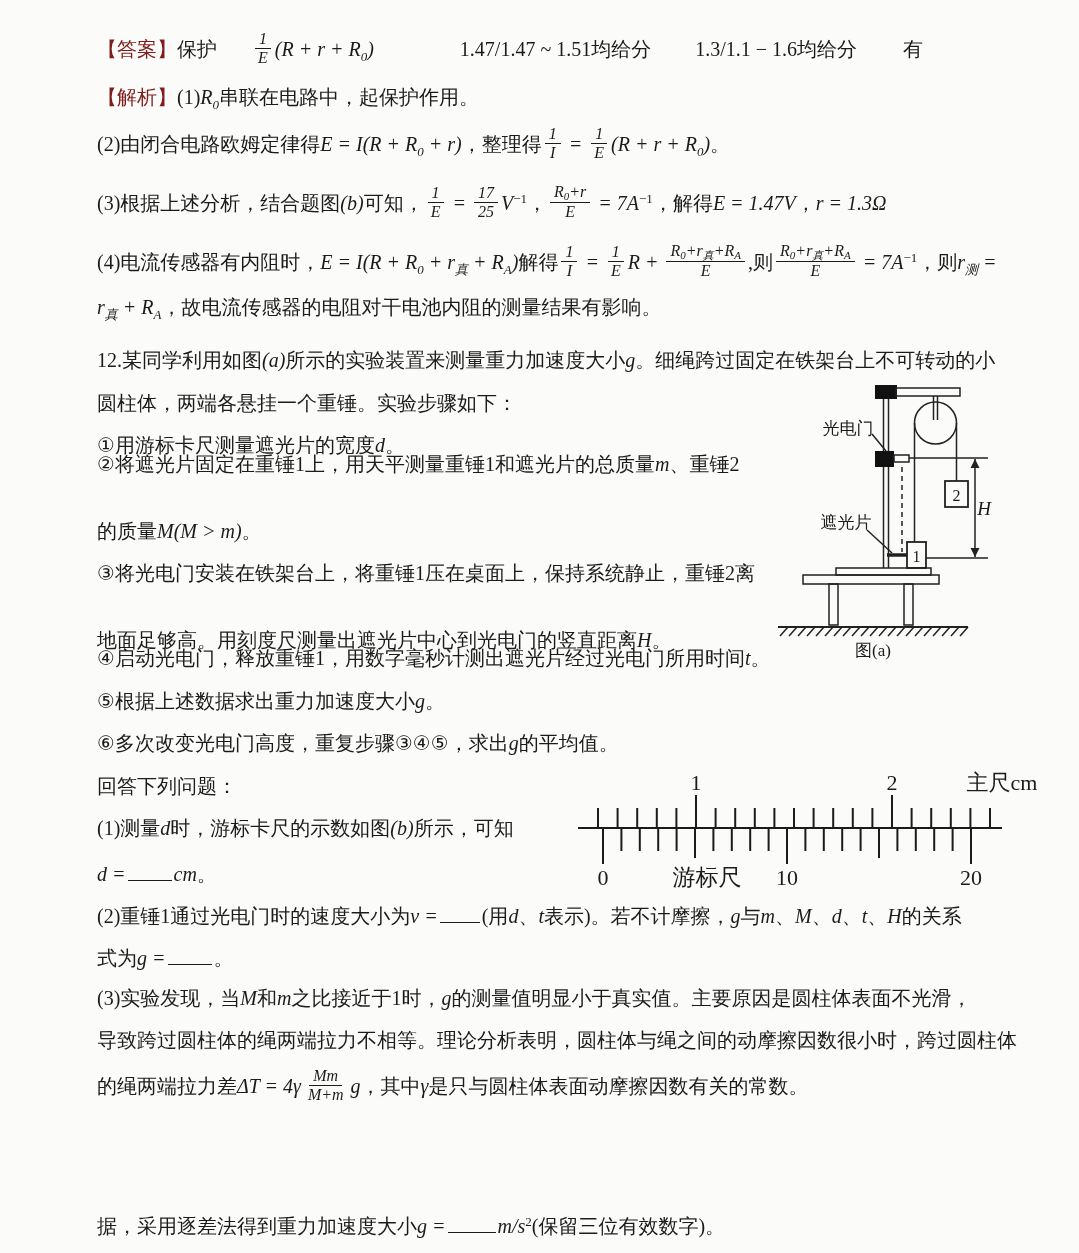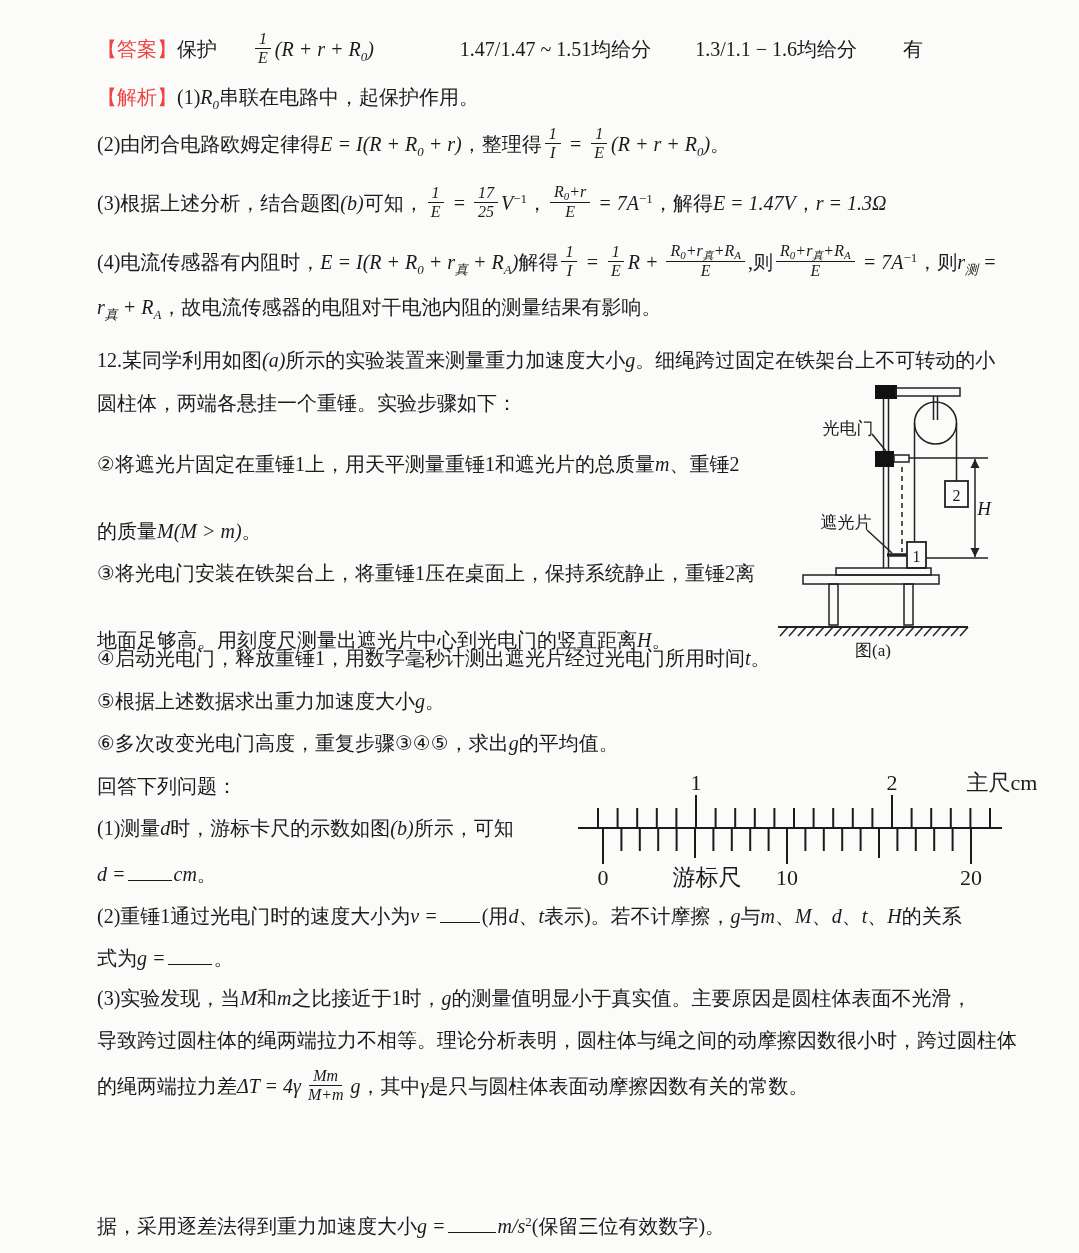--- a/index.html
+++ b/index.html
@@ -1,19 +1,19 @@
 <!DOCTYPE html>
 <html><head>
 <meta charset="utf-8">
 <style>
   html,body{margin:0;padding:0;background:#e8e8e8;}
   .page{position:relative;width:1079px;height:1253px;background:#fbfbfa;overflow:hidden;
         font-family:"Liberation Serif","DejaVu Sans",serif;color:#1b1b1b;}
   .line{position:absolute;left:97px;white-space:nowrap;font-size:20px;line-height:1.25;}
-  .lbl{color:#ef4444;}
+  .lbl{color:#7f1d1d;}
   .math{font-family:"Liberation Serif","DejaVu Sans",serif;font-style:italic;}
   .sub{font-size:13px;vertical-align:-5px;font-style:italic;font-family:"Liberation Serif","DejaVu Sans",serif;}
   .sup{font-size:13px;vertical-align:7px;font-style:normal;font-family:"Liberation Serif","DejaVu Sans",serif;}
   .frac{display:inline-flex;flex-direction:column;align-items:center;vertical-align:middle;
         line-height:1.12;margin:0 3px;transform:translateY(-3px);}
   .frac .fn{border-bottom:1.4px solid #1b1b1b;padding:0 4px;font-size:16px;}
   .frac .fd{padding:0 4px;font-size:16px;}
   .frac .sub{font-size:11px;vertical-align:-3px;}
   .blank{display:inline-block;border-bottom:1.6px solid #1b1b1b;height:1.05em;vertical-align:baseline;margin:0 2px;}
   .gap{display:inline-block;}
@@ -56,20 +56,21 @@
       </span><span class="math">R + </span><span class="frac">
         <span class="fn"><span class="math">R</span><span class="sub">0</span><span class="math">+r</span><span class="sub">真</span><span class="math">+R</span><span class="sub">A</span></span>
         <span class="fd"><span class="math">E</span></span>
       </span><span>,则</span><span class="frac">
         <span class="fn"><span class="math">R</span><span class="sub">0</span><span class="math">+r</span><span class="sub">真</span><span class="math">+R</span><span class="sub">A</span></span>
         <span class="fd"><span class="math">E</span></span>
       </span><span class="math"> = 7A</span><span class="sup">−1</span><span>，则</span><span class="math">r</span><span class="sub">测</span><span class="math"> =</span></div>
   <div class="line" style="top:295px"><span class="math">r</span><span class="sub">真</span><span class="math"> + R</span><span class="sub">A</span><span>，故电流传感器的电阻对干电池内阻的测量结果有影响。</span></div>
   <div class="line" style="top:348px"><span>12.某同学利用如图</span><span class="math">(a)</span><span>所示的实验装置来测量重力加速度大小</span><span class="math">g</span><span>。细绳跨过固定在铁架台上不可转动的小</span></div>
   <div class="line" style="top:391px"><span>圆柱体，两端各悬挂一个重锤。实验步骤如下：</span></div>
+  <div class="line" style="top:433px"><span>①用游标卡尺测量遮光片的宽度</span><span class="math">d</span><span>。</span></div>
   <div class="line" style="top:452px"><span>②将遮光片固定在重锤1上，用天平测量重锤1和遮光片的总质量</span><span class="math">m</span><span>、重锤2</span></div>
   <div class="line" style="top:519px"><span>的质量</span><span class="math">M(M &gt; m)</span><span>。</span></div>
   <div class="line" style="top:561px"><span>③将光电门安装在铁架台上，将重锤1压在桌面上，保持系统静止，重锤2离</span></div>
   <div class="line" style="top:628px"><span>地面足够高。用刻度尺测量出遮光片中心到光电门的竖直距离</span><span class="math">H</span><span>。</span></div>
   <div class="line" style="top:646px"><span>④启动光电门，释放重锤1，用数字毫秒计测出遮光片经过光电门所用时间</span><span class="math">t</span><span>。</span></div>
   <div class="line" style="top:731px"><span>⑥多次改变光电门高度，重复步骤③④⑤，求出</span><span class="math">g</span><span>的平均值。</span></div>
   <div class="line" style="top:689px"><span>⑤根据上述数据求出重力加速度大小</span><span class="math">g</span><span>。</span></div>
   <div class="line" style="top:774px"><span>回答下列问题：</span></div>
   <div class="line" style="top:816px"><span>(1)测量</span><span class="math">d</span><span>时，游标卡尺的示数如图</span><span class="math">(b)</span><span>所示，可知</span></div>
   <div class="line" style="top:859px"><span class="math">d =</span><span class="blank" style="width: 44px;"></span><span class="math">cm</span><span>。</span></div>

